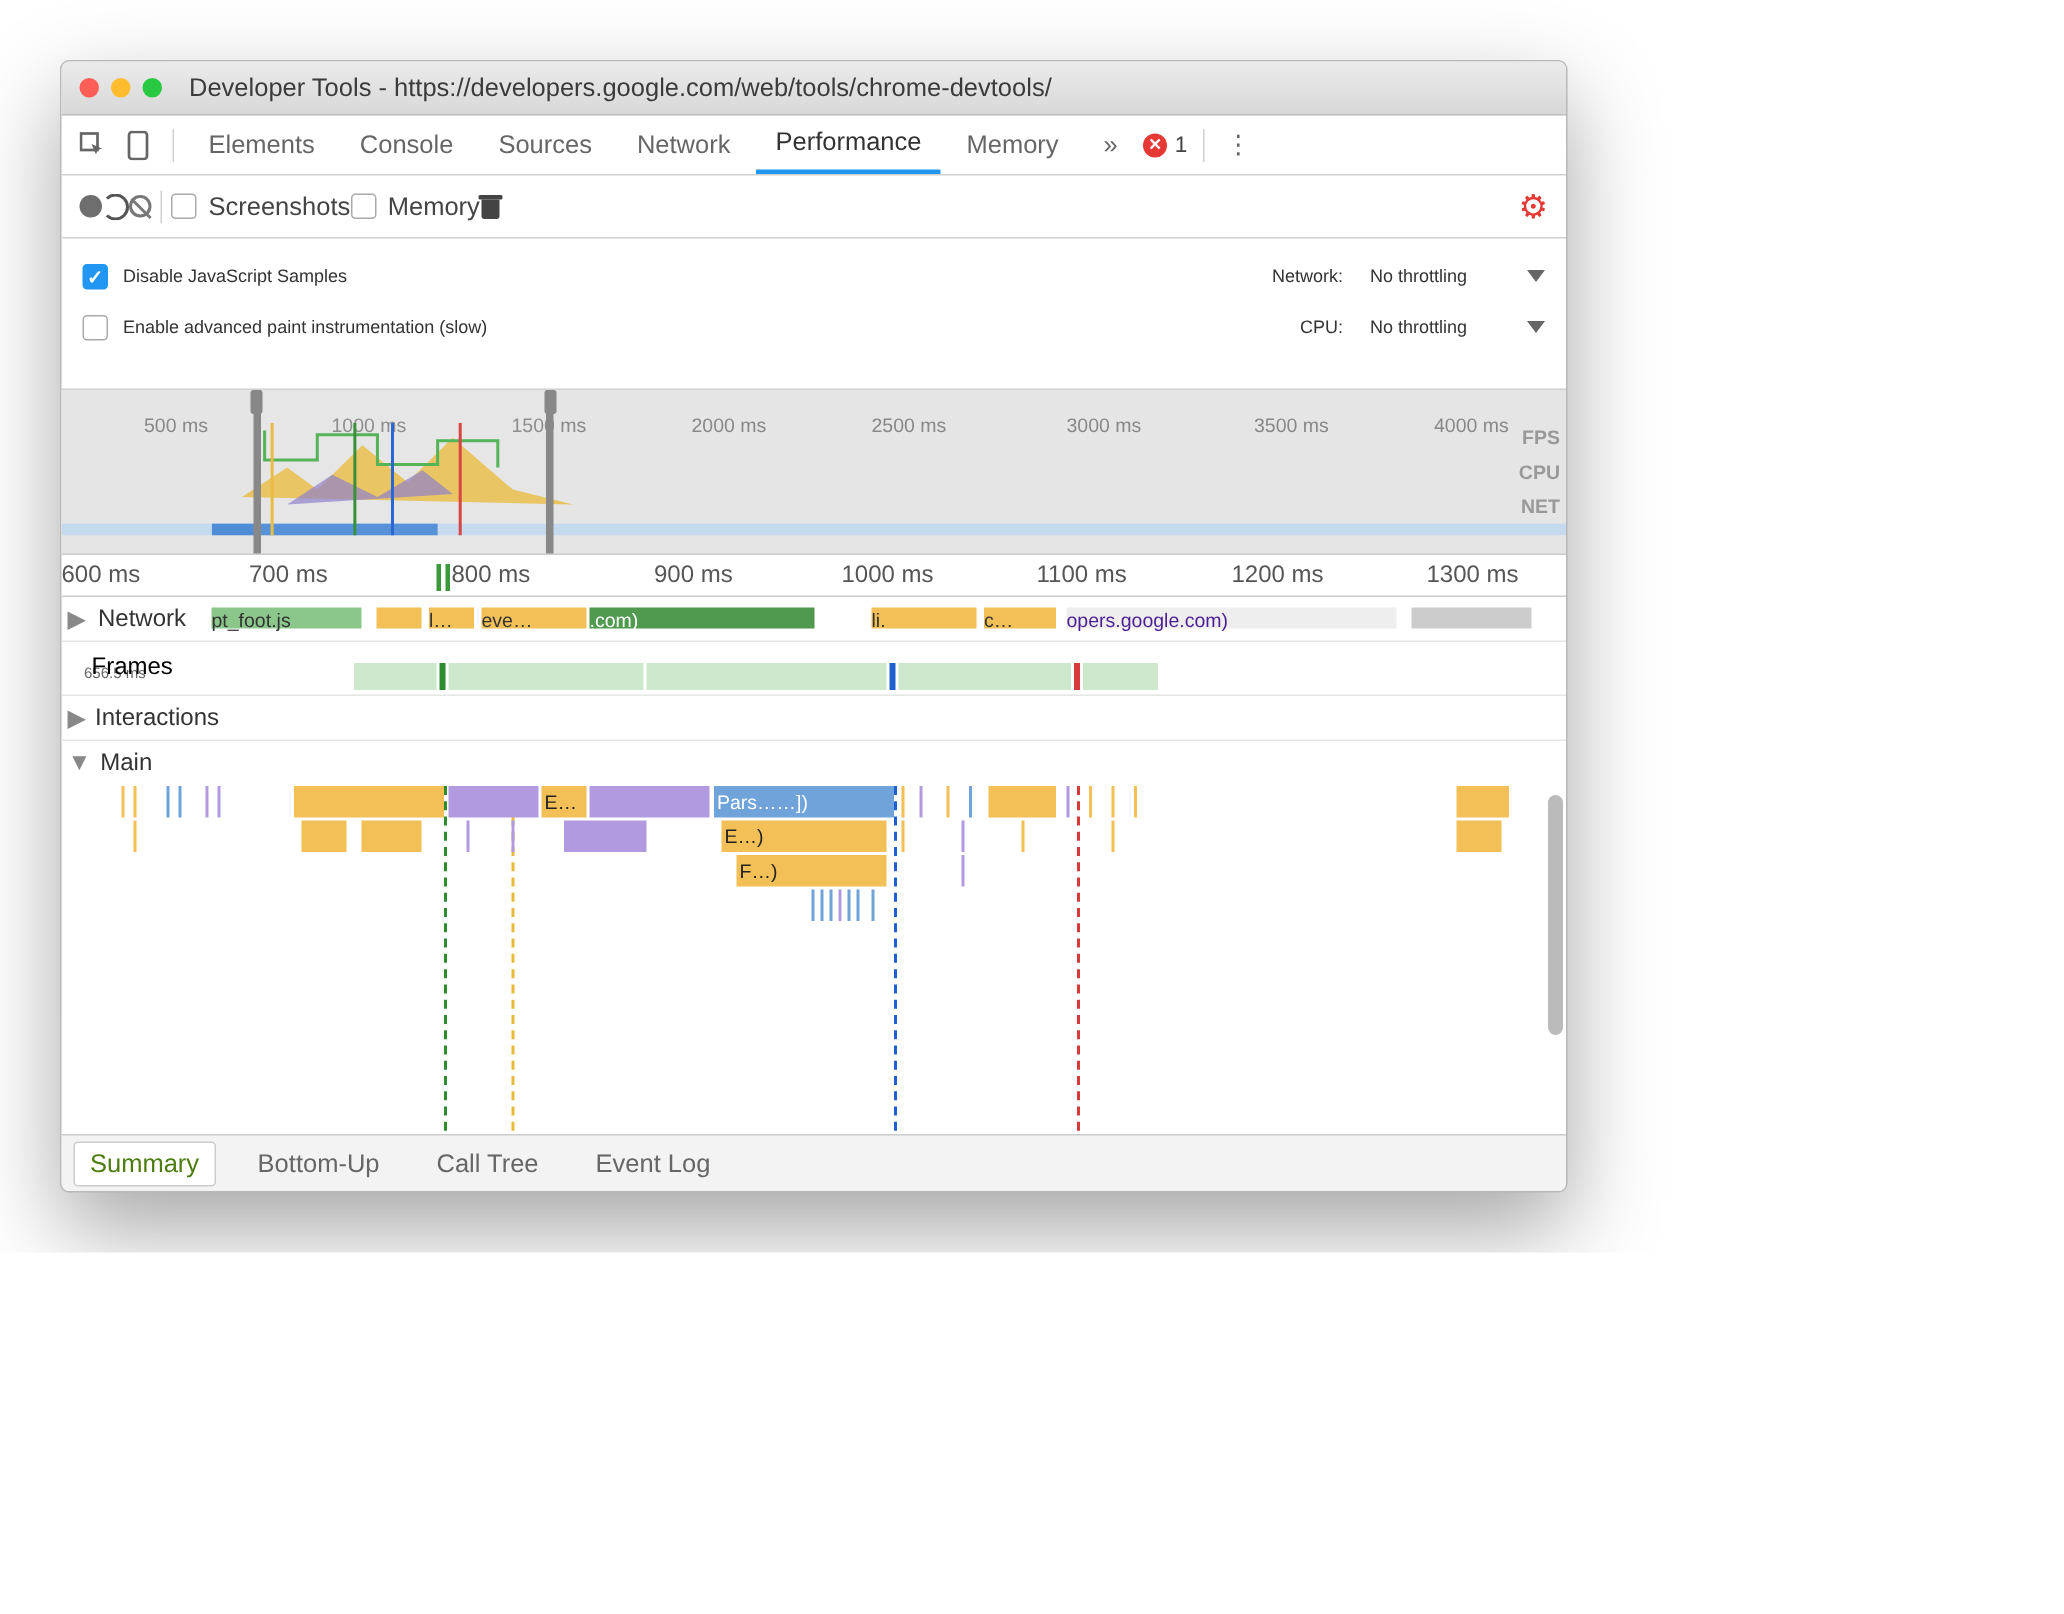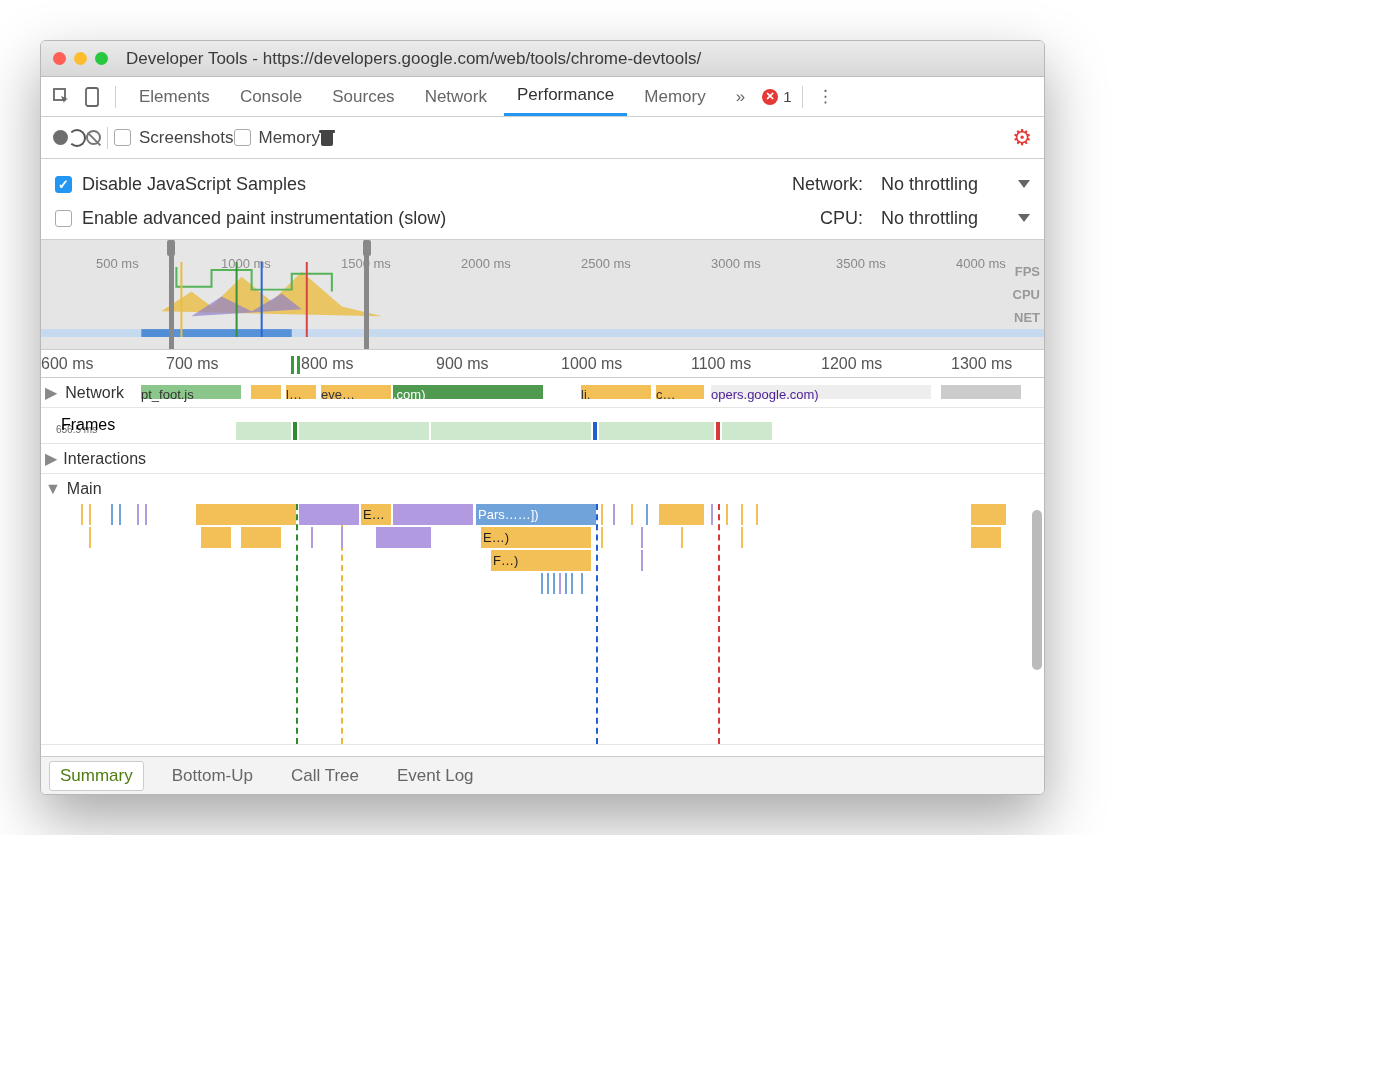--- a/index.html
+++ b/index.html
@@ -21,21 +21,21 @@
 .reload { width:18px; height:18px; border:2.5px solid #555; border-radius:50%; border-left-color:transparent; position:relative; }
 .clear { width:15px; height:15px; border:2px solid #777; border-radius:50%; position:relative; }
 .clear::after{content:"";position:absolute;width:18px;height:2px;background:#777;top:6px;left:-3px;transform:rotate(45deg);}
 .chk { width:17px; height:17px; border:1.5px solid #aaa; border-radius:3px; flex:none; display:flex; align-items:center; justify-content:center; }
 .chk.on{ background:#2196f3; border-color:#2196f3; }
 .chk.on::after{ content:"✓"; color:#fff; font-size:13px; font-weight:bold; }
 .trash { width:14px; height:16px; position:relative; display:inline-block; }
 .trash::before{content:"";position:absolute;top:3px;left:1px;right:1px;bottom:0;background:#444;border-radius:0 0 2px 2px;}
 .trash::after{content:"";position:absolute;top:0;left:-1px;right:-1px;height:3px;background:#444;border-radius:1px;}
 .gear { color:#e53935; font-size:22px; }
-.settings { padding:8px 14px 4px; border-bottom:1px solid #d0d0d0; font-size:18px; color:#333; }
+.settings { padding:8px 14px 24px; border-bottom:1px solid #d0d0d0; font-size:12px; color:#333; }
 .settings .row { display:flex; align-items:center; height:34px; gap:10px; }
 .settings label { display:flex; align-items:center; gap:10px; }
 .sel { display:flex; align-items:center; gap:18px; margin-left:auto; }
 .dropdown { display:flex; align-items:center; gap:40px; color:#333; }
 .tri { width:0; height:0; border-left:6px solid transparent; border-right:6px solid transparent; border-top:8px solid #666; }
 .overview { height:110px; background:#e5e5e5; position:relative; border-bottom:1px solid #ccc; }
 .ov-ticks { height:22px; display:flex; font-size:13px; color:#888; position:relative; }
 .ov-tick { position:absolute; top:16px; }
 .ov-body { position:absolute; top:22px; bottom:12px; left:0; right:0; }
 .ov-labels { position:absolute; right:4px; top:24px; font-size:13px; color:#999; font-weight:bold; display:flex; flex-direction:column; gap:8px; text-align:right; }

